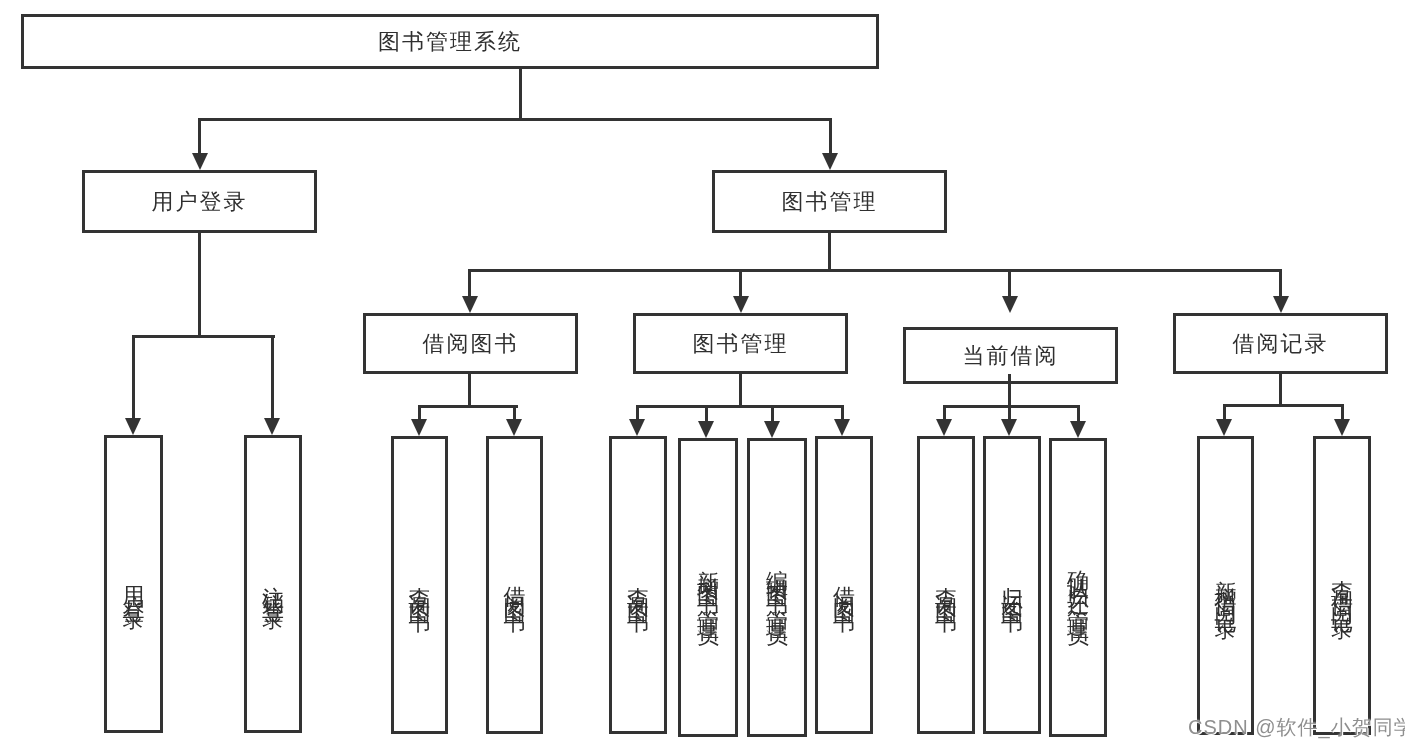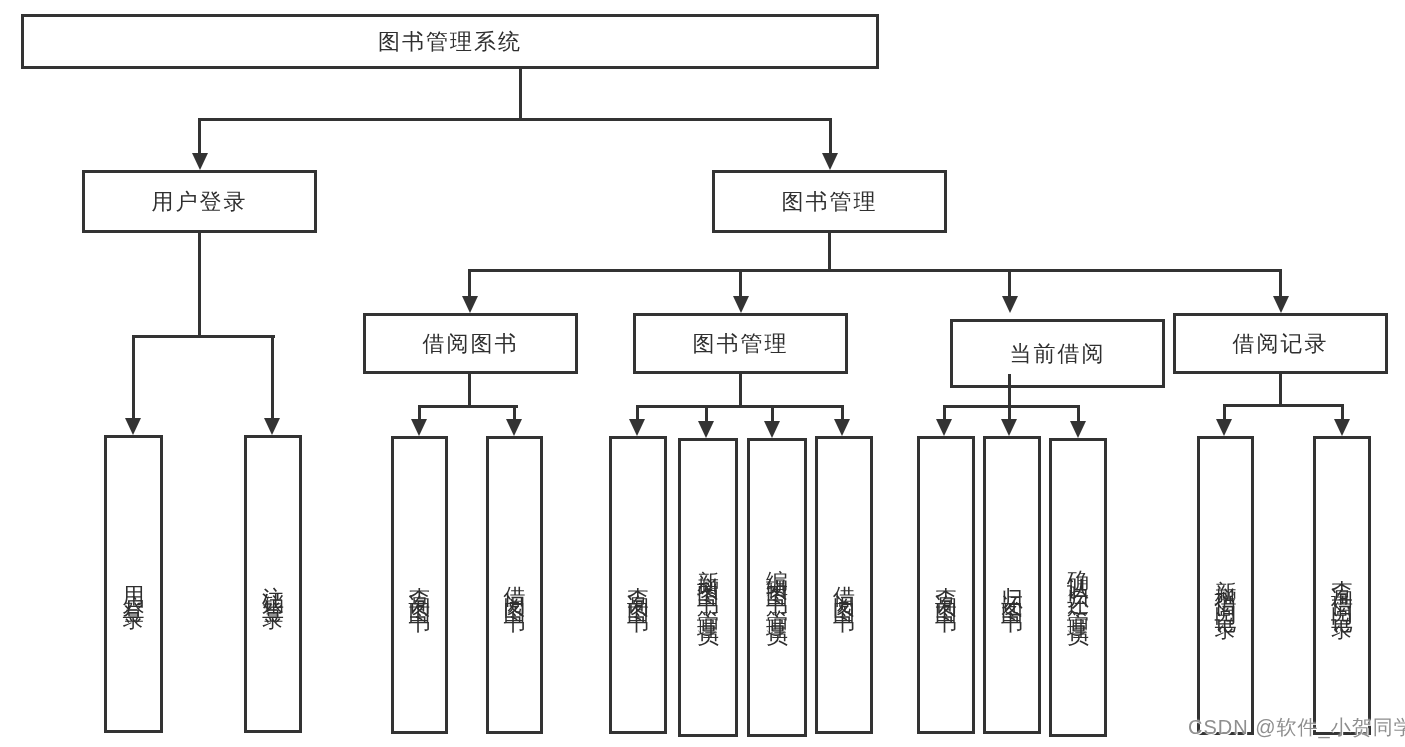--- a/index.html
+++ b/index.html
@@ -59,21 +59,21 @@
   <div class="box" style="left:21px; top:14px; width:858px; height:55px;">图书管理系统</div>
 
   <div class="box" style="left:82px; top:170px; width:235px; height:63px;">用户登录</div>
 
   <div class="box" style="left:712px; top:170px; width:235px; height:63px;">图书管理</div>
 
   <div class="box" style="left:363px; top:313px; width:215px; height:61px;">借阅图书</div>
 
   <div class="box" style="left:633px; top:313px; width:215px; height:61px;">图书管理</div>
 
-  <div class="box" style="left:903px; top:319px; width:215px; height:69px;margin-left:47px;">当前借阅</div>
+  <div class="box" style="left:903px; top:327px; width:215px; height:57px;">当前借阅</div>
 
   <div class="box" style="left:1173px; top:313px; width:215px; height:61px;">借阅记录</div>
 
   <div class="box vbox" style="left:104px; top:435px; width:59px; height:298px;">用户登录</div>
 
   <div class="box vbox" style="left:244px; top:435px; width:58px; height:298px;">注销登录</div>
 
   <div class="box vbox" style="left:391px; top:436px; width:57px; height:298px;">查询图书</div>
 
   <div class="box vbox" style="left:486px; top:436px; width:57px; height:298px;">借阅图书</div>

